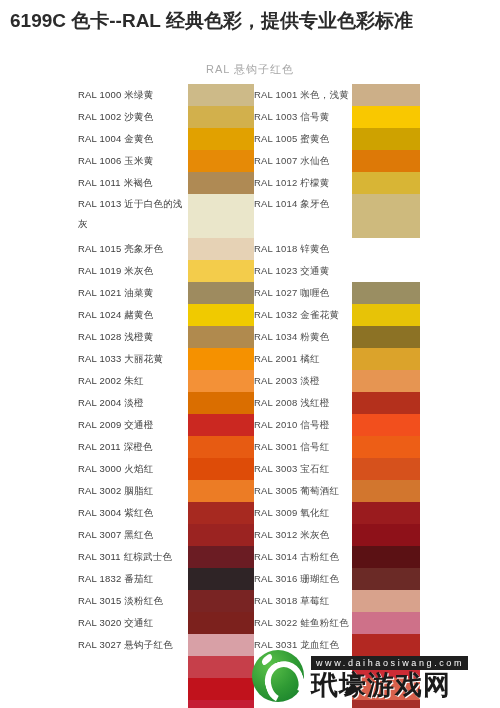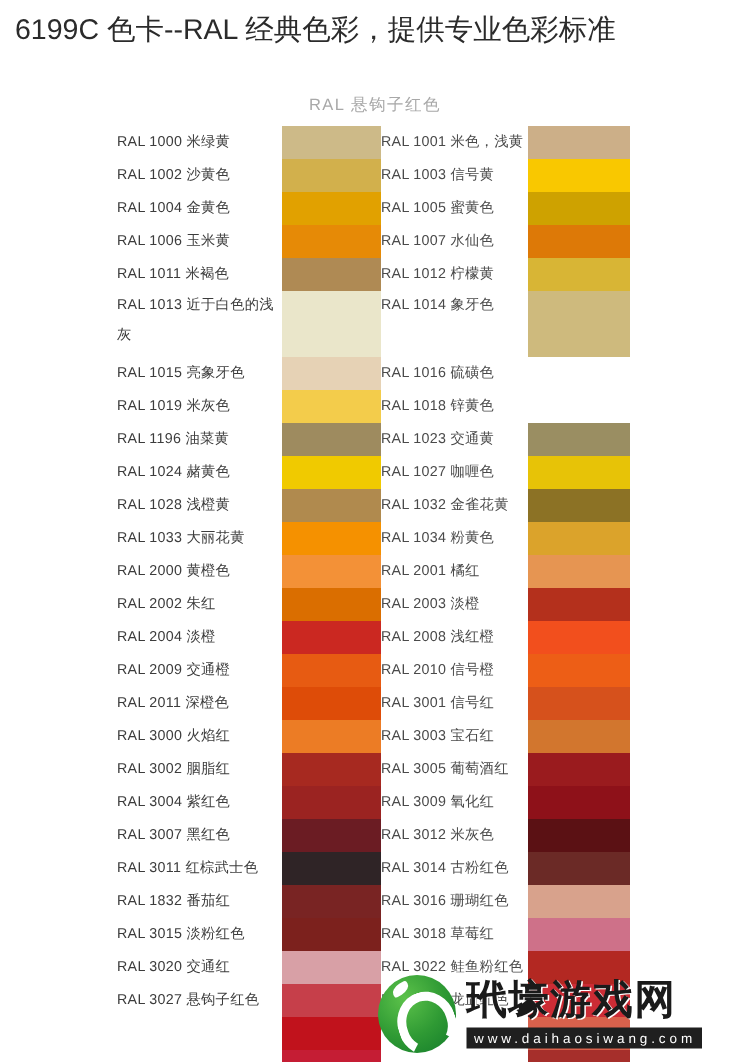--- a/index.html
+++ b/index.html
@@ -12,21 +12,21 @@
     position:relative;
   }
 
   
   #article-title {
     font-size:19px;
     line-height:30px;
     color:#2b2b2b;
     padding:6px 10px 0 10px;
     letter-spacing:0px;
-    font-weight:400;
+    font-weight:700;
     white-space:pre-wrap;
   }
 
   
   #chart-caption {
     position:absolute;
     left:0; top:62px;
     width:500px;
     text-align:center;
     font-size:11px;
@@ -148,25 +148,24 @@
 
   <div class="col" id="col-left-labels">
       <div class="lrow">RAL 1000 米绿黄</div>
       <div class="lrow">RAL 1002 沙黄色</div>
       <div class="lrow">RAL 1004 金黄色</div>
       <div class="lrow">RAL 1006 玉米黄</div>
       <div class="lrow">RAL 1011 米褐色</div>
       <div class="lrow tall">RAL 1013 近于白色的浅灰</div>
       <div class="lrow">RAL 1015 亮象牙色</div>
       <div class="lrow">RAL 1019 米灰色</div>
-      <div class="lrow">RAL 1196 油菜黄</div>
+      <div class="lrow">RAL 1021 油菜黄</div>
       <div class="lrow">RAL 1024 赭黄色</div>
       <div class="lrow">RAL 1028 浅橙黄</div>
       <div class="lrow">RAL 1033 大丽花黄</div>
-      <div class="lrow">RAL 2000 黄橙色</div>
       <div class="lrow">RAL 2002 朱红</div>
       <div class="lrow">RAL 2004 淡橙</div>
       <div class="lrow">RAL 2009 交通橙</div>
       <div class="lrow">RAL 2011 深橙色</div>
       <div class="lrow">RAL 3000 火焰红</div>
       <div class="lrow">RAL 3002 胭脂红</div>
       <div class="lrow">RAL 3004 紫红色</div>
       <div class="lrow">RAL 3007 黑红色</div>
       <div class="lrow">RAL 3011 红棕武士色</div>
       <div class="lrow">RAL 1832 番茄红</div>
@@ -235,21 +234,20 @@
       <div class="erow" style="background: rgb(197, 29, 52);"></div>
     </div>
 
   <div class="col" id="col-right-labels">
       <div class="lrow">RAL 1001 米色，浅黄</div>
       <div class="lrow">RAL 1003 信号黄</div>
       <div class="lrow">RAL 1005 蜜黄色</div>
       <div class="lrow">RAL 1007 水仙色</div>
       <div class="lrow">RAL 1012 柠檬黄</div>
       <div class="lrow tall">RAL 1014 象牙色</div>
-      <div class="lrow">RAL 1016 硫磺色</div>
       <div class="lrow">RAL 1018 锌黄色</div>
       <div class="lrow">RAL 1023 交通黄</div>
       <div class="lrow">RAL 1027 咖喱色</div>
       <div class="lrow">RAL 1032 金雀花黄</div>
       <div class="lrow">RAL 1034 粉黄色</div>
       <div class="lrow">RAL 2001 橘红</div>
       <div class="lrow">RAL 2003 淡橙</div>
       <div class="lrow">RAL 2008 浅红橙</div>
       <div class="lrow">RAL 2010 信号橙</div>
       <div class="lrow">RAL 3001 信号红</div>
@@ -322,16 +320,16 @@
       <div class="erow" style="background: rgb(204, 44, 53);"></div>
       <div class="erow" style="background: rgb(217, 97, 76);"></div>
       <div class="erow" style="background: rgb(166, 47, 43);"></div>
     </div>
 
 </div>
 
 <div id="watermark">
   <div id="wm-logo"></div>
   <div id="wm-texts">
+    <div id="wm-url">www.daihaosiwang.com</div>
     <div id="wm-name">玳壕游戏网</div>
-    <div id="wm-url">www.daihaosiwang.com</div>
   </div>
 </div>
 
 </body></html>

